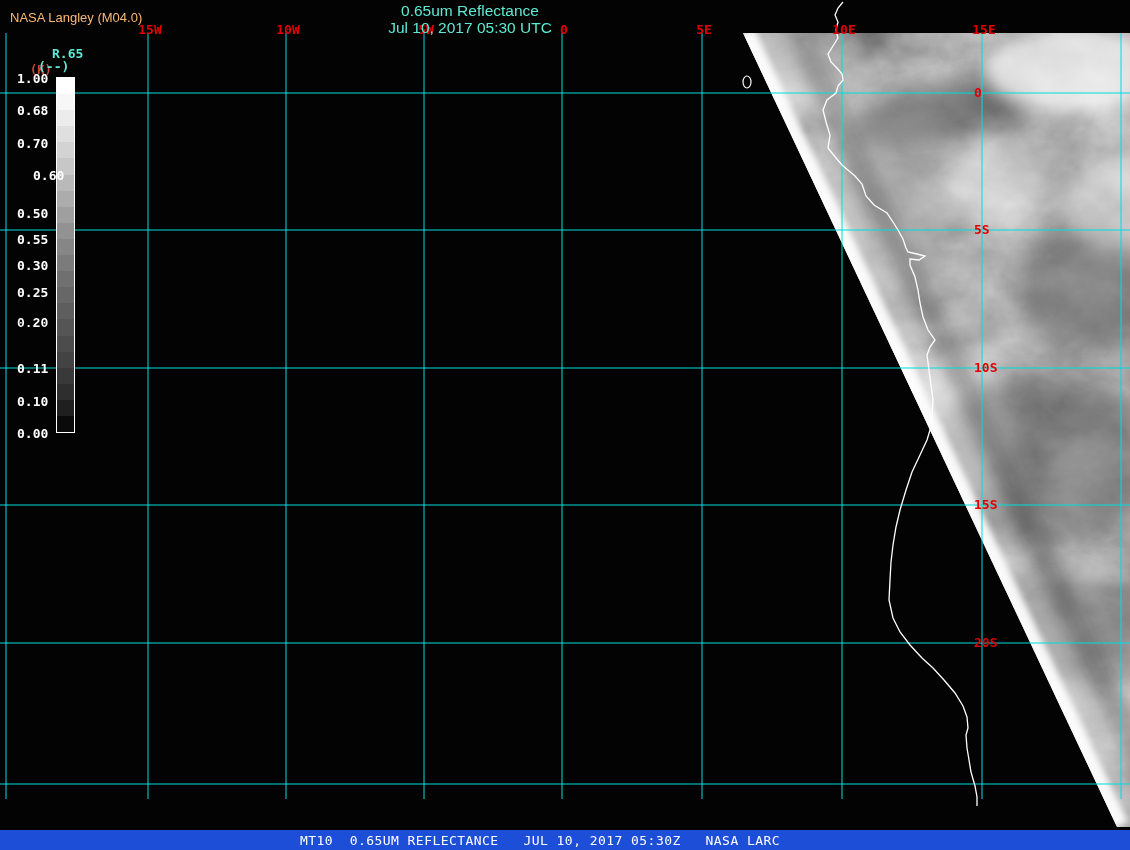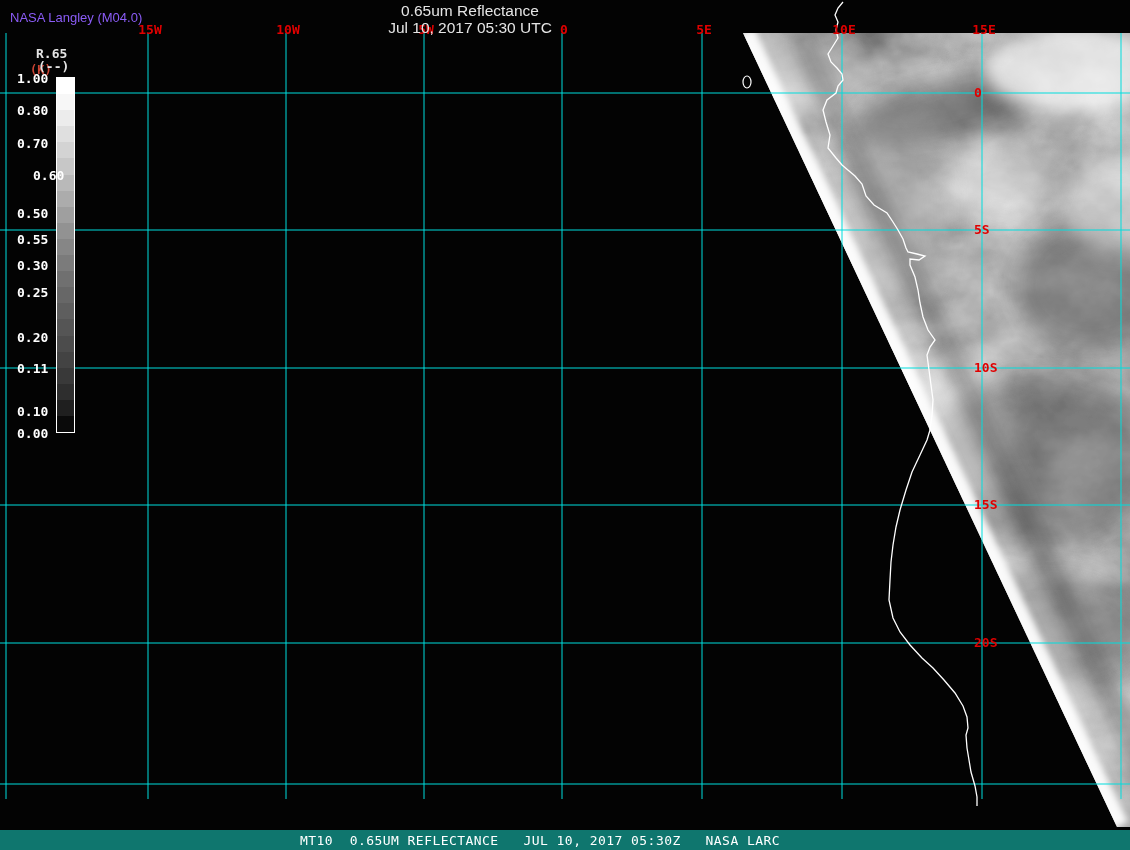--- a/index.html
+++ b/index.html
@@ -1,32 +1,32 @@
 <!DOCTYPE html>
 <html><head>
 <meta charset="utf-8">
 <style>
   html,body{margin:0;padding:0;background:#000;}
   .screen{position:relative;width:1130px;height:850px;background:#000;overflow:hidden;
           font-family:"DejaVu Sans Mono",monospace;}
   .screen svg{position:absolute;left:0;top:0;display:block;}
   .geo-label{font:bold 13px "DejaVu Sans Mono",monospace;}
-  .hud{position:absolute;color:#e5e5e5;}
-  #agency{left:10px;top:10px;font:13px "Liberation Sans",sans-serif;color:#8b5cf6;}
+  .hud{position:absolute;color:#5eead4;}
+  #agency{left:10px;top:10px;font:13px "Liberation Sans",sans-serif;color:#fdba74;}
   #title1{left:470px;top:2px;transform:translateX(-50%);font:15.5px "Liberation Sans",sans-serif;white-space:nowrap;}
   #title2{left:470px;top:19px;transform:translateX(-50%);font:15.5px "Liberation Sans",sans-serif;white-space:nowrap;}
-  .cb-name{left:36px;top:46px;font:bold 13px "DejaVu Sans Mono",monospace;}
+  .cb-name{left:52px;top:46px;font:bold 13px "DejaVu Sans Mono",monospace;}
   .cb-units{left:38px;top:59px;font:bold 13px "DejaVu Sans Mono",monospace;z-index:3;}
   .cb-units-overlay{left:30px;top:63px;font:bold 12px "DejaVu Sans Mono",monospace;color:#cc4433;z-index:2;}
   #cb-strip{position:absolute;left:56px;top:77px;width:19px;height:356px;
             border:1px solid #ffffff;box-sizing:border-box;display:flex;flex-direction:column;}
   .cb-seg{flex:1 1 auto;}
   .cb-tick{position:absolute;left:17px;width:44px;height:14px;line-height:14px;
            font:bold 13px "DejaVu Sans Mono",monospace;color:#ffffff;}
-  #footer{position:absolute;left:0;top:830px;width:1130px;height:20px;background:#0f766e;}
+  #footer{position:absolute;left:0;top:830px;width:1130px;height:20px;background:#1d4ed8;}
   #footer-text{position:absolute;left:300px;top:3px;font:13px "DejaVu Sans Mono",monospace;
                letter-spacing:.45px;color:#ffffff;white-space:pre;}
 </style>
 </head>
 <body>
 
 <div class="screen">
 
   <svg id="map" width="1130" height="830" viewBox="0 0 1130 830">
     <defs>
@@ -140,30 +140,30 @@
         <div class="cb-seg" style="background: rgb(85, 85, 85);"></div>
         <div class="cb-seg" style="background: rgb(76, 76, 76);"></div>
         <div class="cb-seg" style="background: rgb(67, 67, 67);"></div>
         <div class="cb-seg" style="background: rgb(57, 57, 57);"></div>
         <div class="cb-seg" style="background: rgb(46, 46, 46);"></div>
         <div class="cb-seg" style="background: rgb(31, 31, 31);"></div>
         <div class="cb-seg" style="background: rgb(10, 10, 10);"></div>
       </div>
     <div id="cb-ticks">
         <div class="cb-tick" style="top: 71px;">1.00</div>
-        <div class="cb-tick" style="top: 103.27px;">0.80</div>
+        <div class="cb-tick" style="top: 103.27px;">0.68</div>
         <div class="cb-tick" style="top: 135.54px;">0.70</div>
         <div class="cb-tick" style="top: 167.81px; margin-left: 16px;">0.60</div>
         <div class="cb-tick" style="top: 206px;">0.50</div>
         <div class="cb-tick" style="top: 232.35px;">0.55</div>
         <div class="cb-tick" style="top: 258px;">0.30</div>
         <div class="cb-tick" style="top: 285px;">0.25</div>
-        <div class="cb-tick" style="top: 330px;">0.20</div>
+        <div class="cb-tick" style="top: 316px; font-family: Liberation Mono, monospace;">0.20</div>
         <div class="cb-tick" style="top: 361.43px;">0.11</div>
-        <div class="cb-tick" style="top: 393.7px; margin-top: 10px;">0.10</div>
+        <div class="cb-tick" style="top: 393.7px;">0.10</div>
         <div class="cb-tick" style="top: 425.97px;">0.00</div>
       </div>
   </div>
 
   <div id="footer">
     <span id="footer-text">MT10  0.65UM REFLECTANCE   JUL 10, 2017 05:30Z   NASA LARC</span>
   </div>
 </div>
 
 </body></html>

